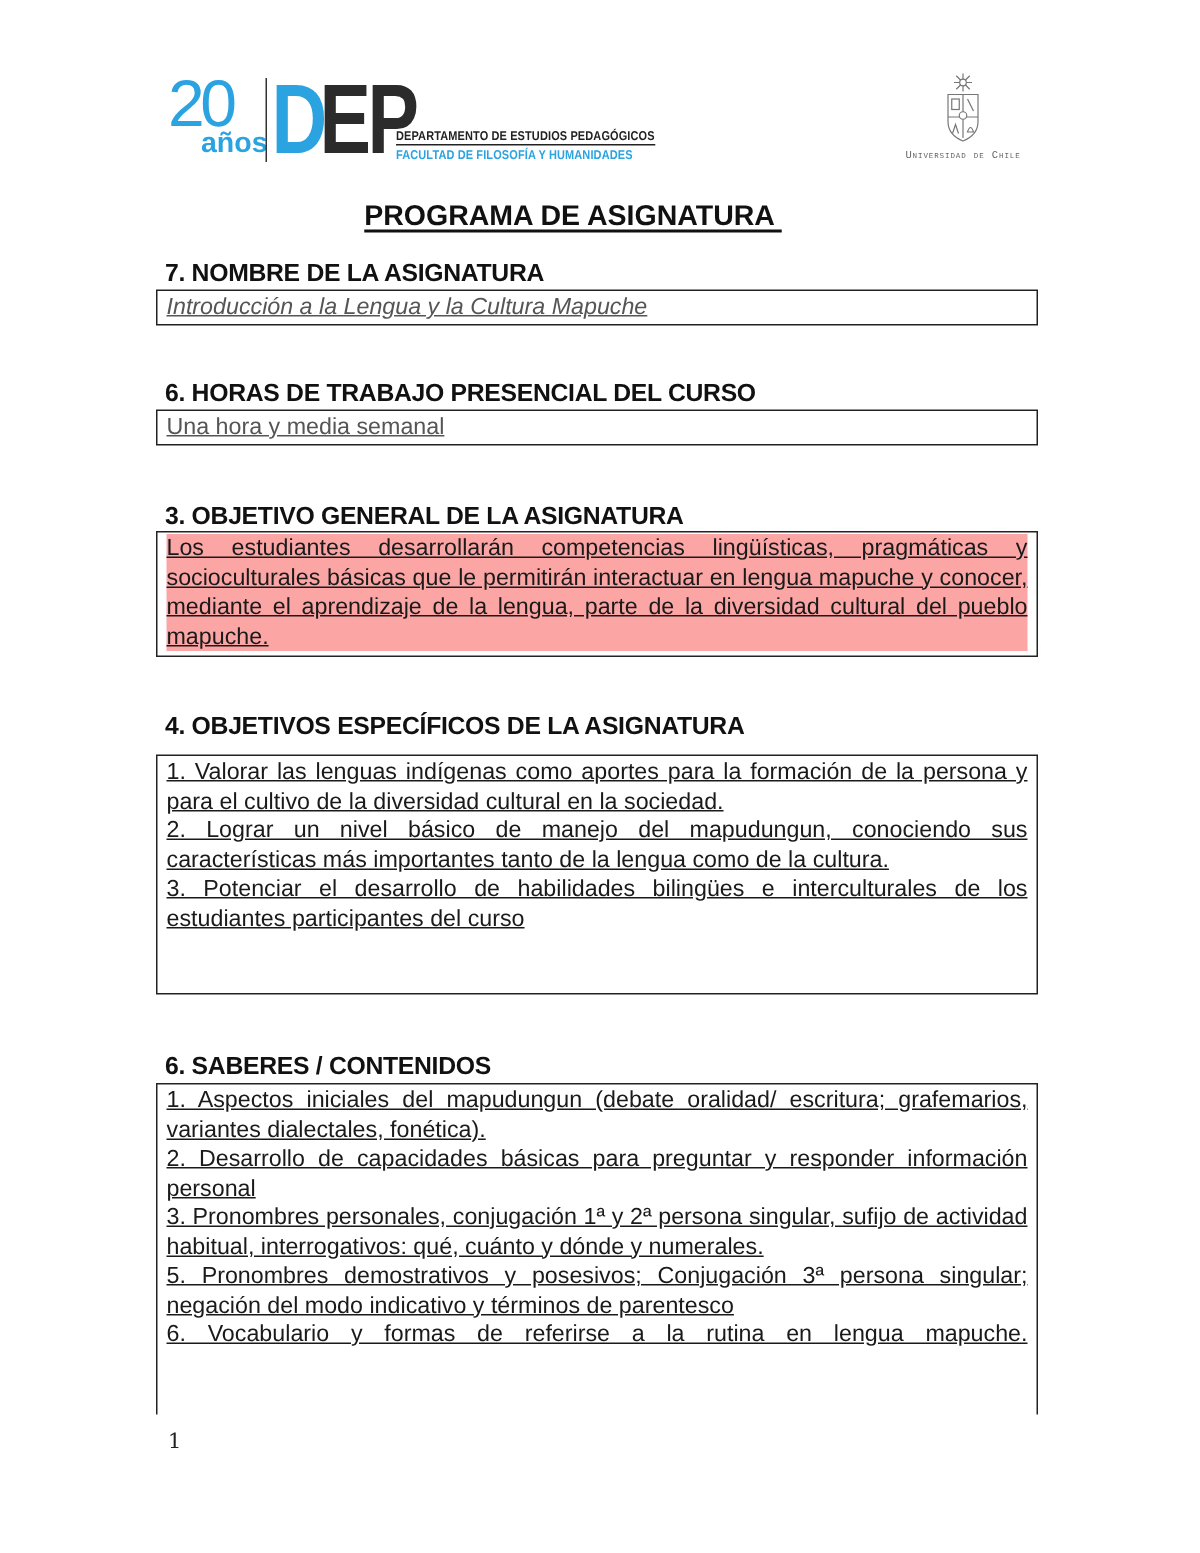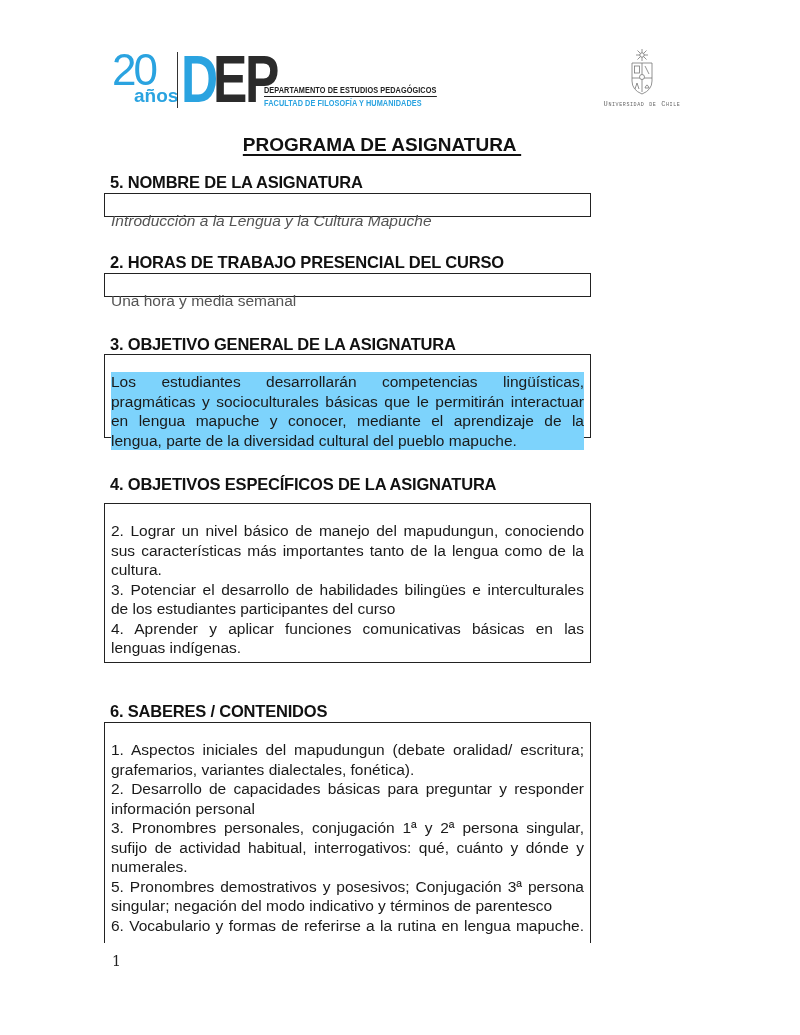--- a/index.html
+++ b/index.html
@@ -53,27 +53,27 @@
       font-size: 19px; font-weight: bold; color: #111;
     }
     .doc-title span { text-decoration: underline; text-underline-offset: 3px; text-decoration-thickness: 2px; white-space: pre; }
 
     
     .sec-heading {
       position: absolute; left: 110px; font-size: 16.5px; font-weight: bold; color: #111;
       letter-spacing: -0.2px; white-space: nowrap;
     }
     .sec-box {
-      position: absolute; left: 104px; width: 487px; border: 1.5px solid #222; box-sizing: border-box;
-      padding: 17px 6px 2px 6px; font-size: 15.5px; line-height: 19.5px; color: #1a1a1a;
+      position: absolute; left: 104px; width: 588px; border: 1.5px solid #222; box-sizing: border-box;
+      padding: 1px 6px 2px 6px; font-size: 15.5px; line-height: 19.5px; color: #1a1a1a; text-decoration: underline;
     }
     .sec-box.gray { color: #555; }
     .sec-box.italic { font-style: italic; }
     .justify p { margin: 0; text-align: justify; text-align-last: left; }
-    .hl { background: #7dd3fc; }
+    .hl { background: #fca5a5; }
 
     .page-number {
       position: absolute; left: 112px; top: 953px; font-family: "DejaVu Serif", serif;
       font-size: 14px; color: #222;
     }
   </style>
 </head>
 <body>
 
 <div class="page">
@@ -106,40 +106,40 @@
         <path d="M18 40 Q20 34 22 40 Z"></path>
       </g>
     </svg>
     <div class="uch-name">Universidad de Chile</div>
   </div>
 
   <div class="doc-title">
     <span>PROGRAMA DE ASIGNATURA </span>
   </div>
 
-  <div class="sec-heading" style="top:173px;">5. NOMBRE DE LA ASIGNATURA</div>
+  <div class="sec-heading" style="top:173px;">7. NOMBRE DE LA ASIGNATURA</div>
   <div class="sec-box gray italic" style="top:193px; height:24px;">
     <span>Introducción a la Lengua y la Cultura Mapuche</span>
   </div>
 
-  <div class="sec-heading" style="top:253px;">2. HORAS DE TRABAJO PRESENCIAL DEL CURSO</div>
+  <div class="sec-heading" style="top:253px;">6. HORAS DE TRABAJO PRESENCIAL DEL CURSO</div>
   <div class="sec-box gray" style="top:273px; height:24px;">
     <span>Una hora y media semanal</span>
   </div>
 
   <div class="sec-heading" style="top:335px;">3. OBJETIVO GENERAL DE LA ASIGNATURA</div>
   <div class="sec-box justify" style="top:354px; height:84px;">
     <p class="hl">Los estudiantes desarrollarán competencias lingüísticas, pragmáticas y socioculturales básicas que le permitirán interactuar en lengua mapuche y conocer, mediante el aprendizaje de la lengua, parte de la diversidad cultural del pueblo mapuche.</p>
   </div>
 
   <div class="sec-heading" style="top:475px;">4. OBJETIVOS ESPECÍFICOS DE LA ASIGNATURA</div>
   <div class="sec-box justify" style="top:503px; height:160px;">
+    <p>1. Valorar las lenguas indígenas como aportes para la formación de la persona y para el cultivo de la diversidad cultural en la sociedad.</p>
     <p>2. Lograr un nivel básico de manejo del mapudungun, conociendo sus características más importantes tanto de la lengua como de la cultura.</p>
     <p>3. Potenciar el desarrollo de habilidades bilingües e interculturales de los estudiantes participantes del curso</p>
-    <p>4. Aprender y aplicar funciones comunicativas básicas en las lenguas indígenas.</p>
   </div>
 
   <div class="sec-heading" style="top:702px;">6. SABERES / CONTENIDOS</div>
   <div class="sec-box justify" style="top:722px; height:245px; border-bottom:none;">
     <p>1. Aspectos iniciales del mapudungun (debate oralidad/ escritura; grafemarios, variantes dialectales, fonética).</p>
     <p>2. Desarrollo de capacidades básicas para preguntar y responder información personal</p>
     <p>3. Pronombres personales, conjugación 1ª y 2ª persona singular, sufijo de actividad habitual, interrogativos: qué, cuánto y dónde y numerales.</p>
     <p>5. Pronombres demostrativos y posesivos; Conjugación 3ª persona singular; negación del modo indicativo y términos de parentesco</p>
     <p style="text-align-last: justify;">6. Vocabulario y formas de referirse a la rutina en lengua mapuche.</p>
   </div>

